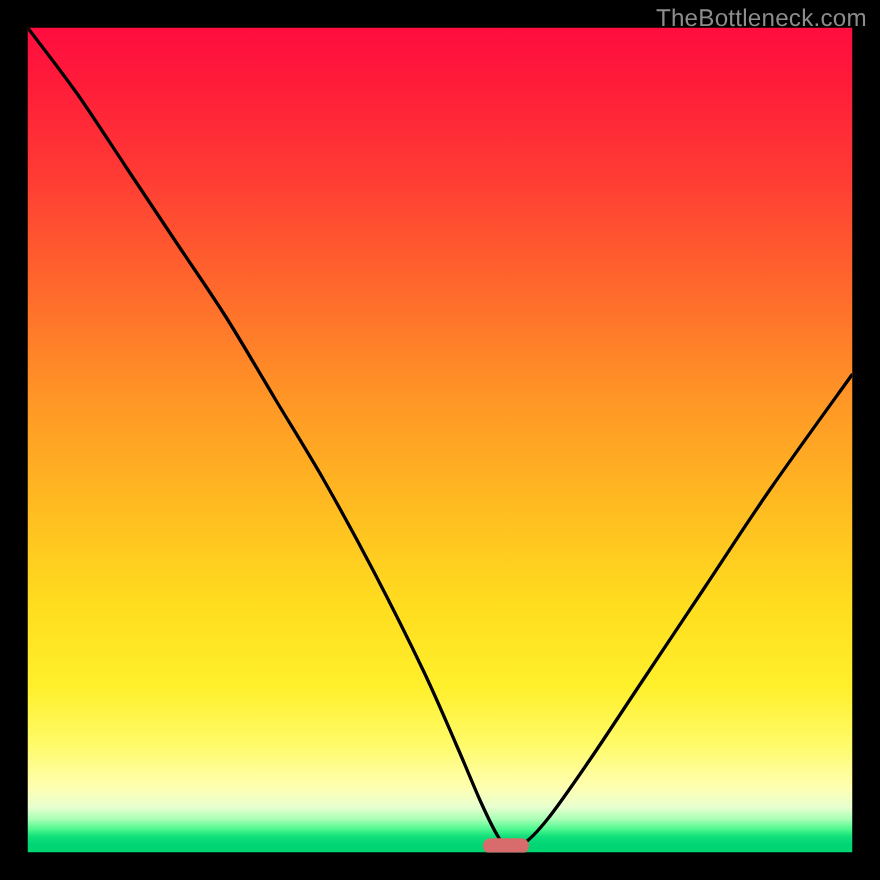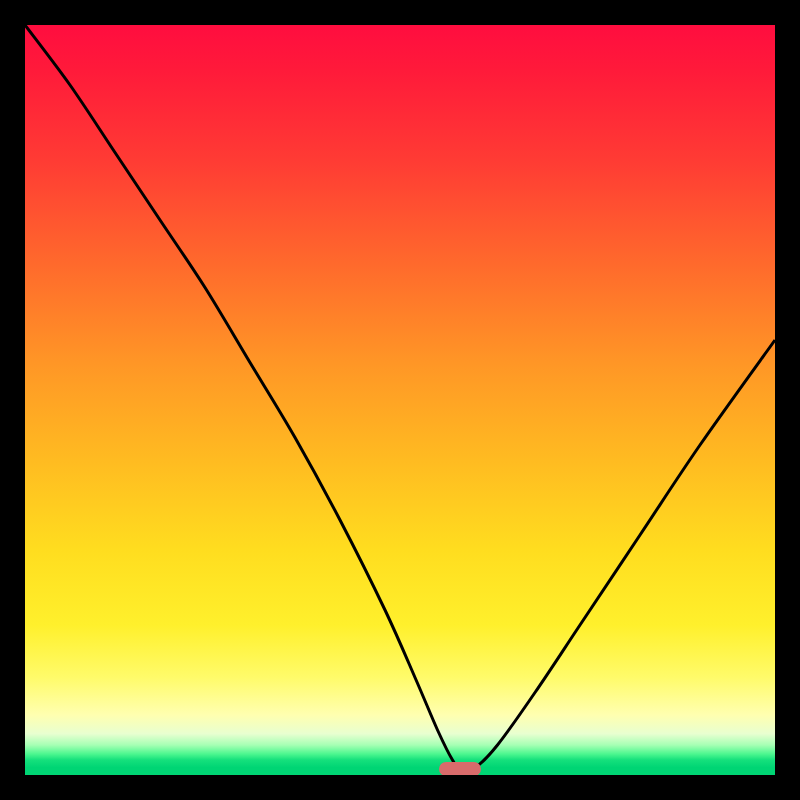--- a/index.html
+++ b/index.html
@@ -72,20 +72,21 @@
     background: #d86b6b;
     border-radius: 7px;
     transform: translate(-50%, -50%);
   }
 </style>
 </head>
 <body>
 
 <div class="frame">
 
+  <div class="watermark">TheBottleneck.com</div>
 
   <div class="plot-area">
     <div class="gradient"></div>
 
     <svg class="curve" viewBox="0 0 750 750" preserveAspectRatio="none">
       <path fill="none" stroke="#000" stroke-width="3" stroke-linejoin="round" d="M 0.0 0.0 C 7.5 10.0, 30.0 38.8, 45.0 60.0 C 60.0 81.3, 75.0 105.0, 90.0 127.5 C 105.0 150.0, 120.0 172.5, 135.0 195.0 C 150.0 217.5, 165.0 238.8, 180.0 262.5 C 195.0 286.3, 210.0 312.5, 225.0 337.5 C 240.0 362.5, 255.0 386.3, 270.0 412.5 C 285.0 438.8, 300.0 466.3, 315.0 495.0 C 330.0 523.8, 347.5 558.8, 360.0 585.0 C 372.5 611.3, 381.3 632.5, 390.0 652.5 C 398.8 672.5, 406.3 691.3, 412.5 705.0 C 418.8 718.8, 423.7 728.8, 427.5 735.0 C 431.2 741.3, 431.2 741.3, 435.0 742.5 C 438.7 743.8, 443.8 746.3, 450.0 742.5 C 456.3 738.8, 462.5 732.5, 472.5 720.0 C 482.5 707.5, 496.3 687.5, 510.0 667.5 C 523.8 647.5, 537.5 626.3, 555.0 600.0 C 572.5 573.8, 595.0 540.0, 615.0 510.0 C 635.0 480.0, 652.5 452.5, 675.0 420.0 C 697.5 387.5, 737.5 332.5, 750.0 315.0"></path>
     </svg>
 
     <div class="marker" style="left: 435px; top: 744px; background: rgb(216, 107, 107);"></div>
   </div>

